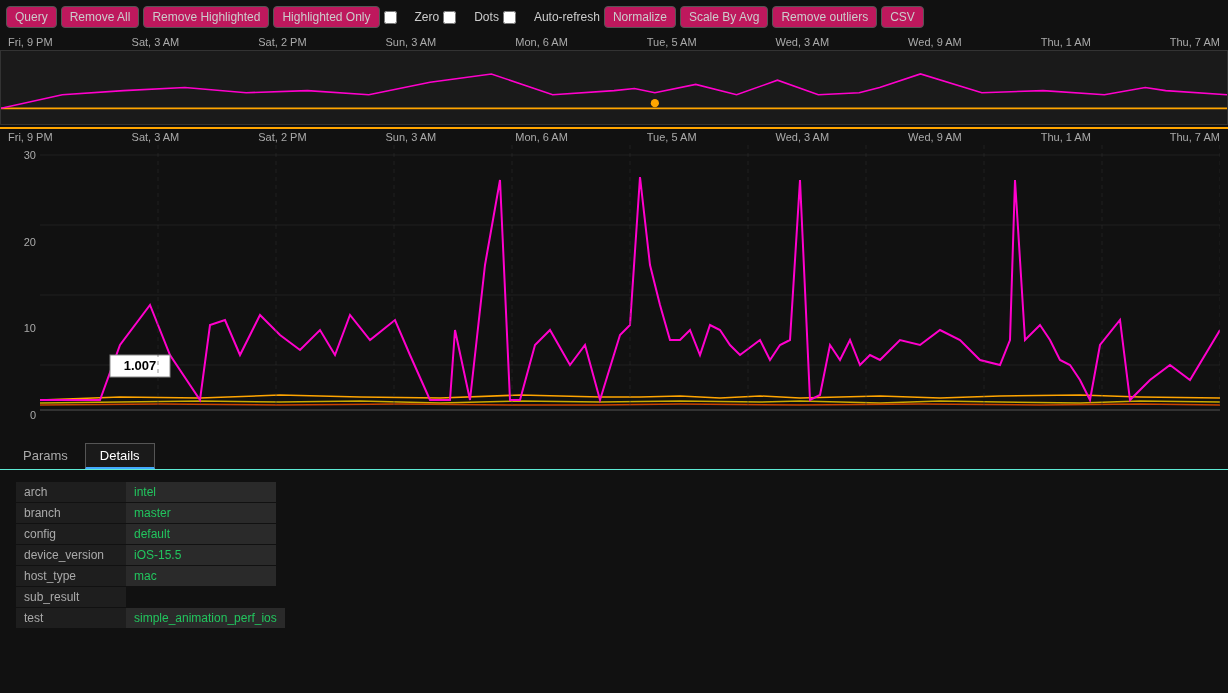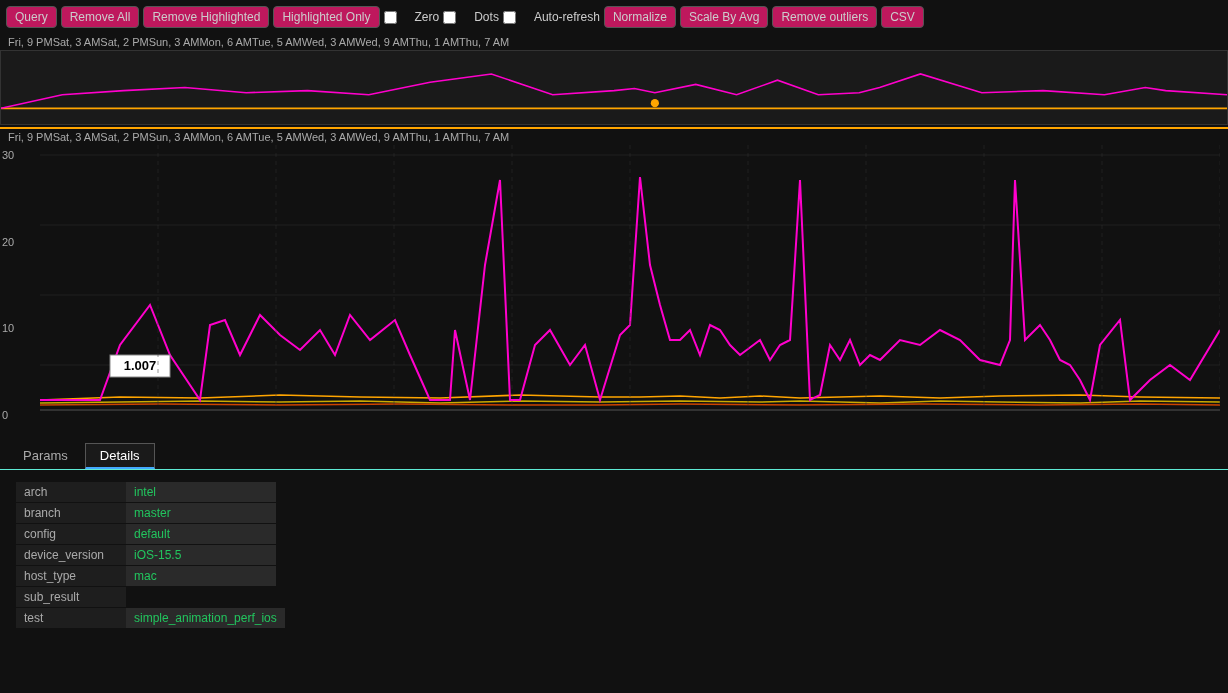--- a/index.html
+++ b/index.html
@@ -49,21 +49,21 @@
     #mini-chart {
       height: 75px;
       background: #1a1a1a;
       margin: 0 0 2px 0;
       position: relative;
       border: 1px solid #333;
     }
     
     .axis-labels {
       display: flex;
-      justify-content: flex-start;
+      justify-content: space-between;
       padding: 2px 8px;
       color: #aaa;
       font-size: 11px;
     }
     
     #main-chart {
       height: 280px;
       background: #111;
       position: relative;
       margin-left: 40px;
@@ -79,21 +79,21 @@
       left: 0;
       top: 0;
       width: 38px;
       height: 280px;
       display: flex;
       flex-direction: column;
       justify-content: space-between;
       padding: 4px 2px;
       color: #aaa;
       font-size: 11px;
-      text-align: left;
+      text-align: right;
     }
     .chart-wrapper {
       position: relative;
       width: 100%;
     }
     
     #tabs {
       display: flex;
       padding: 10px 8px 0 8px;
       border-bottom: 1px solid #5eead4;

